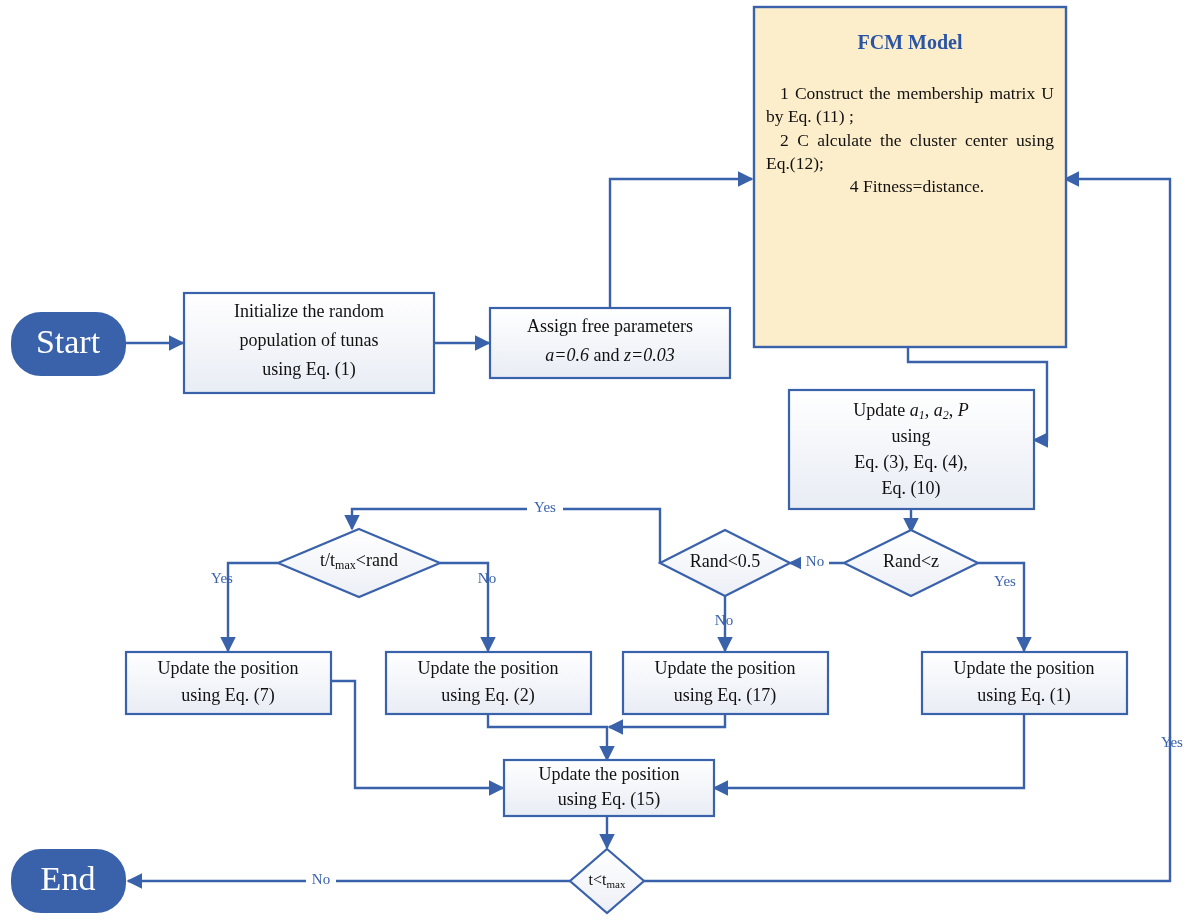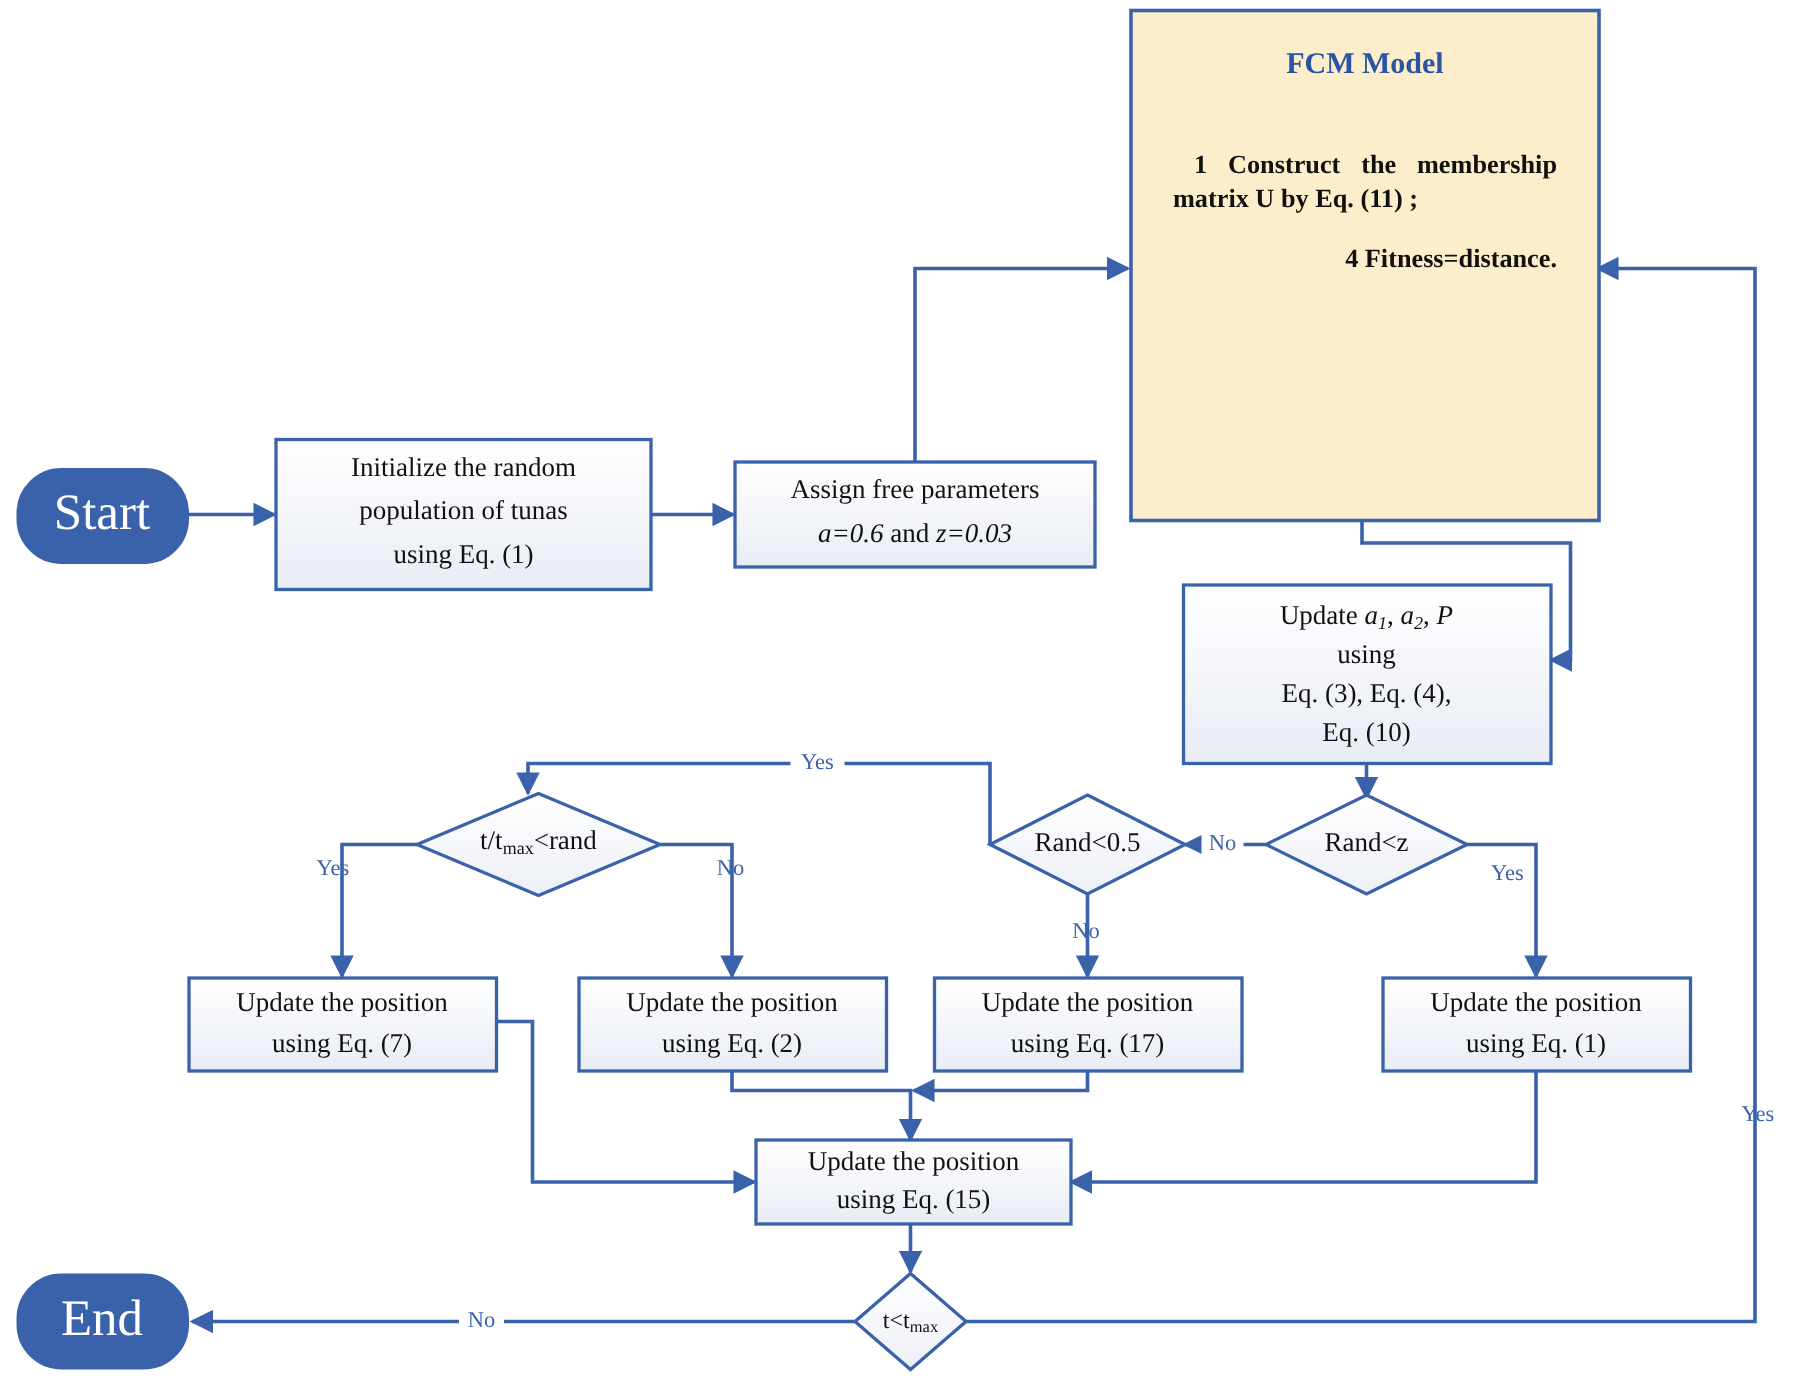--- a/index.html
+++ b/index.html
@@ -55,26 +55,25 @@
   }
   .fcm-body {
     font-family: "Liberation Serif", serif;
     font-size: 17.5px;
     color: #111111;
     line-height: 1.33;
     text-align: justify;
     text-justify: inter-word;
   }
   .fcm-body p {
-    margin: 16px;
+    margin: 0;
     text-indent: 14px;
-    font-weight: bold;
   }
   .fcm-body p.last-line {
-    text-align: right;
+    text-align: center;
   }
   .fcm-fo-wrap {
     padding: 0 12px;
   }
   .box-label {
     font-size: 18px;
   }
   .diamond-label {
     font-size: 18px;
   }
@@ -164,20 +163,21 @@
         <tspan font-style="italic">a</tspan><tspan font-style="italic">=0.6</tspan><tspan> and </tspan><tspan font-style="italic">z</tspan><tspan font-style="italic">=0.03</tspan>
       </text>
     </g>
 
     <g>
       <rect x="754" y="7" width="312" height="340" fill="#fdeecb" stroke="#3a62ab" stroke-width="2.4"></rect>
       <text class="fcm-title" x="910" y="44">FCM Model</text>
       <foreignObject x="754" y="82" width="312" height="255">
         <div xmlns="http://www.w3.org/1999/xhtml" class="fcm-fo-wrap fcm-body">
           <p>1 Construct the membership matrix U by Eq. (11)    ;</p>
+          <p>2 C alculate the cluster center using Eq.(12);</p>
           <p class="last-line">4 Fitness=distance.</p>
         </div>
       </foreignObject>
     </g>
 
     <g>
       <rect x="789" y="390" width="245" height="119" fill="url(#boxgrad)" stroke="#3a62ab" stroke-width="2.2"></rect>
       <text class="node-text box-label" x="911" y="412">
         <tspan>Update  </tspan><tspan font-style="italic">a</tspan><tspan font-style="italic" font-size="12" dy="4">1</tspan><tspan dy="-4">, </tspan><tspan font-style="italic">a</tspan><tspan font-style="italic" font-size="12" dy="4">2</tspan><tspan dy="-4">, </tspan><tspan font-style="italic">P</tspan>
       </text>

